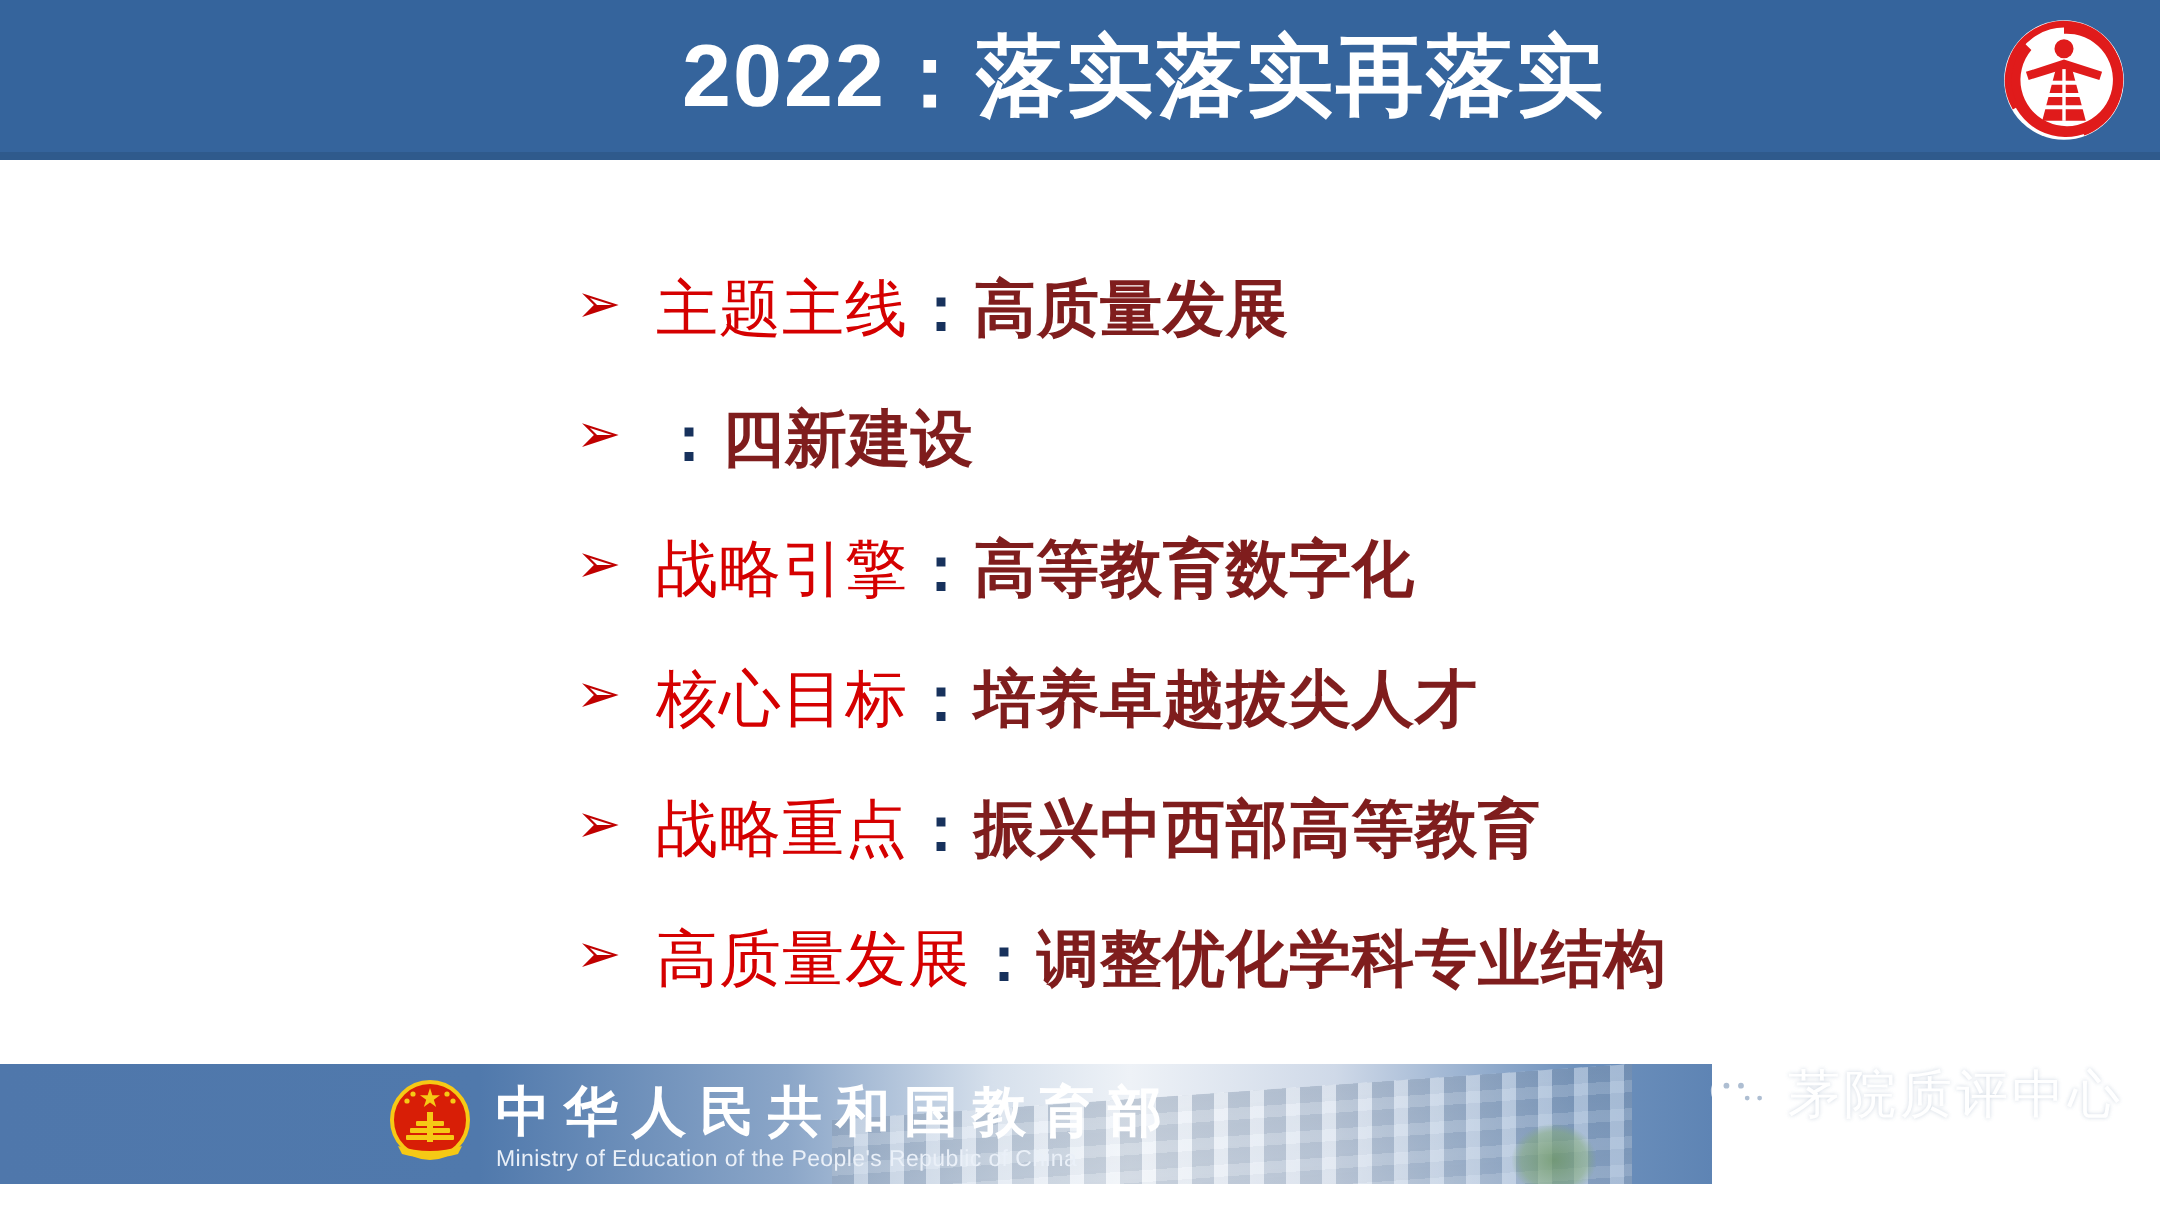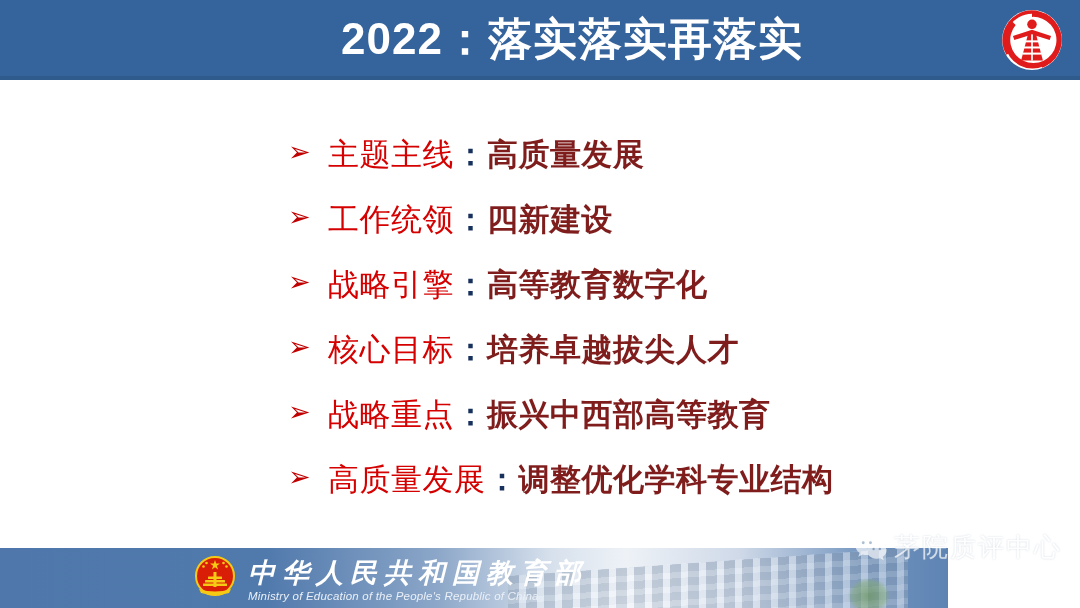--- a/index.html
+++ b/index.html
@@ -98,34 +98,33 @@
     color: #7f1d1d;
     font-size: 31px;
     font-weight: bold;
     letter-spacing: 0.5px;
   }
 
   
   .footer-bar {
     position: absolute;
     left: 0;
-    bottom: 0;
-    width: 948px;
+    bottom: 16px;
+    width: 856px;
     height: 60px;
     background: linear-gradient(to right,
                 #4f77ab 0%,
                 #5079ac 28%,
                 #8ba6c8 46%,
                 #d6e0ec 58%,
                 #eef2f7 66%,
                 #cfd9e8 78%,
                 #6f92bd 92%,
                 #5e84b4 100%);
     overflow: hidden;
-    font-style: italic;
   }
   .footer-building {
     position: absolute;
     right: 40px;
     bottom: 0;
     width: 400px;
     height: 60px;
     opacity: 0.55;
     background:
       linear-gradient(to top, rgba(255,255,255,0.25), rgba(255,255,255,0.05)),
@@ -227,21 +226,20 @@
 
       <div class="bullet-row">
         <span class="bullet-marker">➢</span>
         <span class="bullet-key">主题主线</span>
         <span class="bullet-colon">：</span>
         <span class="bullet-val">高质量发展</span>
       </div>
 
       <div class="bullet-row">
         <span class="bullet-marker">➢</span>
-        <span class="bullet-key">工作统领</span>
         <span class="bullet-colon">：</span>
         <span class="bullet-val">四新建设</span>
       </div>
 
       <div class="bullet-row">
         <span class="bullet-marker">➢</span>
         <span class="bullet-key">战略引擎</span>
         <span class="bullet-colon">：</span>
         <span class="bullet-val">高等教育数字化</span>
       </div>

